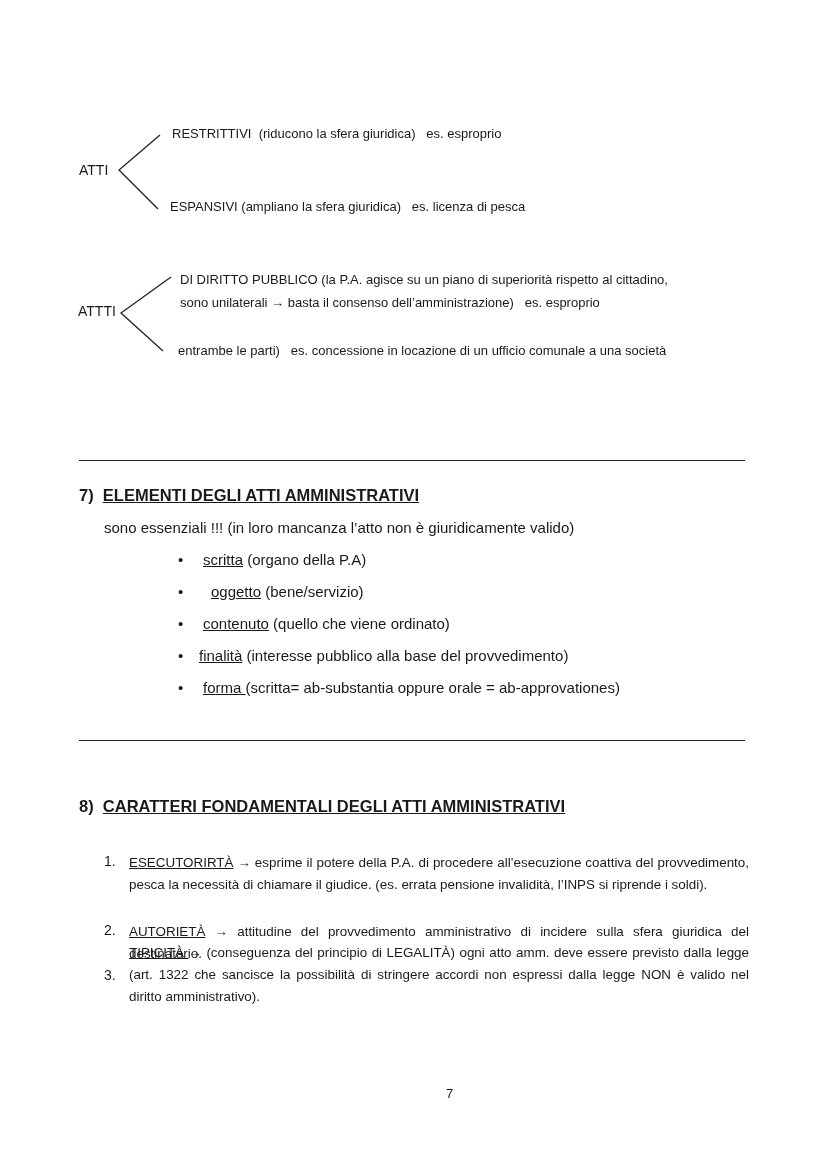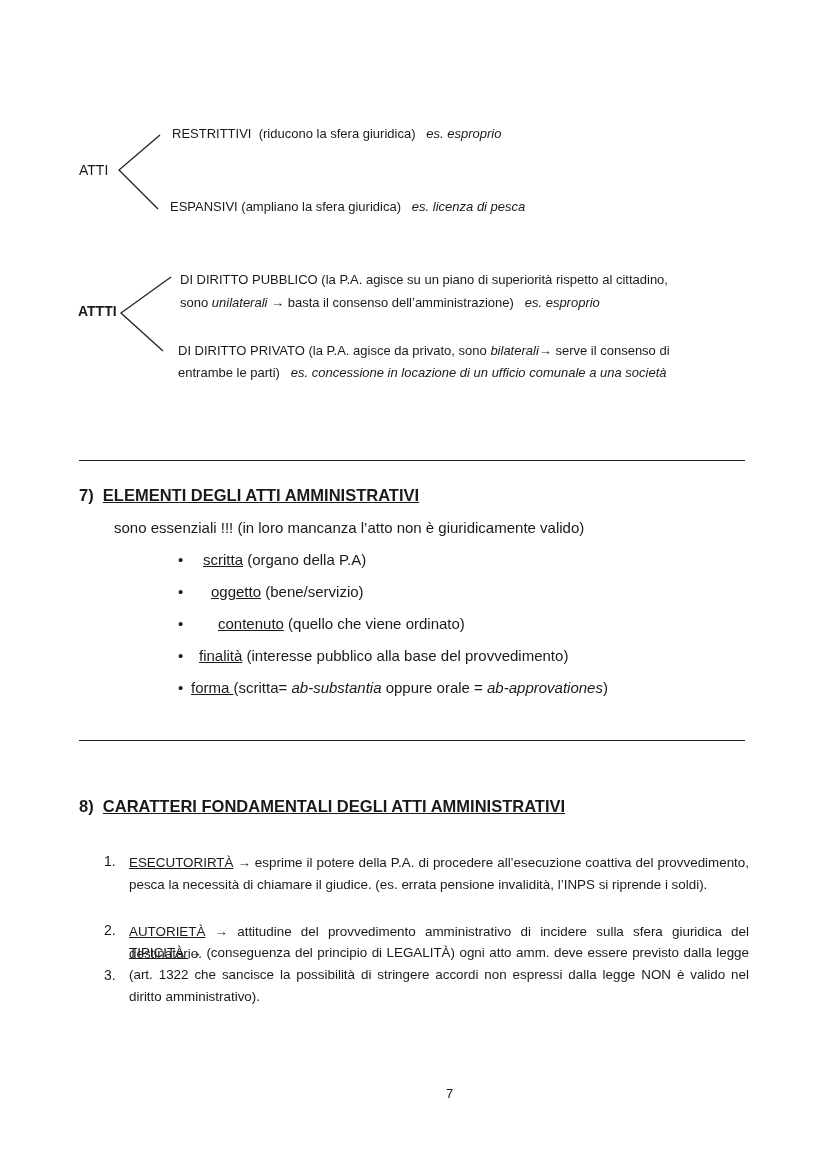--- a/index.html
+++ b/index.html
@@ -4,21 +4,21 @@
 <style>
   html, body { margin: 0; padding: 0; background: #ffffff; }
   body {
     width: 828px; height: 1171px; position: relative; overflow: hidden;
     font-family: "Liberation Sans", sans-serif; color: #1a1a1a;
   }
   .abs { position: absolute; white-space: nowrap; }
   .t13 { font-size: 13px; }
   .t14 { font-size: 14px; }
   .t15 { font-size: 15px; }
-  .it { font-style: italic; }
+  .it { }
   .u { text-decoration: underline; }
   .h { font-size: 16.5px; font-weight: bold; }
   .rule { position: absolute; left: 79px; width: 666px; height: 0; border-top: 1.3px solid #222; }
   svg.br { position: absolute; overflow: visible; }
   .just { position: absolute; font-size: 13.4px; line-height: 22px; text-align: justify; white-space: normal; }
 </style>
 </head>
 <body>
 
 <div>
@@ -32,70 +32,67 @@
     <span class="it">es. esproprio</span>
   </div>
   <div class="abs t13" style="left:170px; top:199px;">
     <span>ESPANSIVI</span>
     <span>(ampliano la sfera giuridica)</span>&nbsp;&nbsp;
     <span class="it">es. licenza di pesca</span>
   </div>
 </div>
 
 <div>
-  <span class="abs t14" style="left:78px; top:303px;font-weight:bold;">ATTTI</span>
+  <span class="abs t14" style="left:78px; top:303px;">ATTTI</span>
   <svg class="br" style="left:119px; top:277px;" width="55" height="75">
     <polyline points="52,0 2,36 44,74" fill="none" stroke="#222" stroke-width="1.3"></polyline>
   </svg>
   <div class="abs t13" style="left:180px; top:268px; line-height:23px;">
     <div>DI DIRITTO PUBBLICO (la P.A. agisce su un piano di superiorità rispetto al cittadino,</div>
     <div>
       <span>sono </span><span class="it">unilaterali</span><span> → basta il consenso dell’amministrazione)</span>&nbsp;&nbsp;
       <span class="it">es. esproprio</span>
     </div>
   </div>
   <div class="abs t13" style="left:178px; top:340px; line-height:22px;">
-    <div>
-      <span>DI DIRITTO PRIVATO (la P.A. agisce da privato, sono </span><span class="it">bilaterali</span><span>→ serve il consenso di</span>
-    </div>
     <div>
       <span>entrambe le parti)</span>&nbsp;&nbsp;
       <span class="it">es. concessione in locazione di un ufficio comunale a una società</span>
     </div>
   </div>
 </div>
 
 <div class="rule" style="top:460px;"></div>
 
 <div>
   <div class="abs h" style="left:79px; top:486px;">
     <span>7)</span>&nbsp;&nbsp;<span class="u">ELEMENTI DEGLI ATTI AMMINISTRATIVI</span>
   </div>
-  <div class="abs t15" style="left:114px; top:519px;">sono essenziali !!! (in loro mancanza l’atto non è giuridicamente valido)</div>
+  <div class="abs t15" style="left:104px; top:519px;">sono essenziali !!! (in loro mancanza l’atto non è giuridicamente valido)</div>
 
   <div>
     <div class="abs t15" style="left:178px; top:551px;">
       <span style="position:absolute; left:0;">•</span>
       <span style="margin-left:25px;"><span class="u">scritta</span><span> (organo della P.A)</span></span>
     </div>
     <div class="abs t15" style="left:178px; top:583px;">
       <span style="position:absolute; left:0;">•</span>
       <span style="margin-left:33px;"><span class="u">oggetto</span><span> (bene/servizio)</span></span>
     </div>
     <div class="abs t15" style="left:178px; top:615px;">
       <span style="position:absolute; left:0;">•</span>
-      <span style="margin-left:40px;"><span class="u">contenuto</span><span> (quello che viene ordinato)</span></span>
+      <span style="margin-left:25px;"><span class="u">contenuto</span><span> (quello che viene ordinato)</span></span>
     </div>
     <div class="abs t15" style="left:178px; top:647px;">
       <span style="position:absolute; left:0;">•</span>
       <span style="margin-left:21px;"><span class="u">finalità</span><span> (interesse pubblico alla base del provvedimento)</span></span>
     </div>
     <div class="abs t15" style="left:178px; top:679px;">
       <span style="position:absolute; left:0;">•</span>
-      <span style="margin-left:13px;"><span class="u">forma </span><span>(scritta= </span><span class="it">ab-substantia</span><span> oppure orale = </span><span class="it">ab-approvationes</span><span>)</span></span>
+      <span style="margin-left:25px;"><span class="u">forma </span><span>(scritta= </span><span class="it">ab-substantia</span><span> oppure orale = </span><span class="it">ab-approvationes</span><span>)</span></span>
     </div>
   </div>
 </div>
 
 <div class="rule" style="top:740px;"></div>
 
 <div>
   <div class="abs h" style="left:79px; top:797px;">
     <span>8)</span>&nbsp;&nbsp;<span class="u">CARATTERI FONDAMENTALI DEGLI ATTI AMMINISTRATIVI</span>
   </div>

